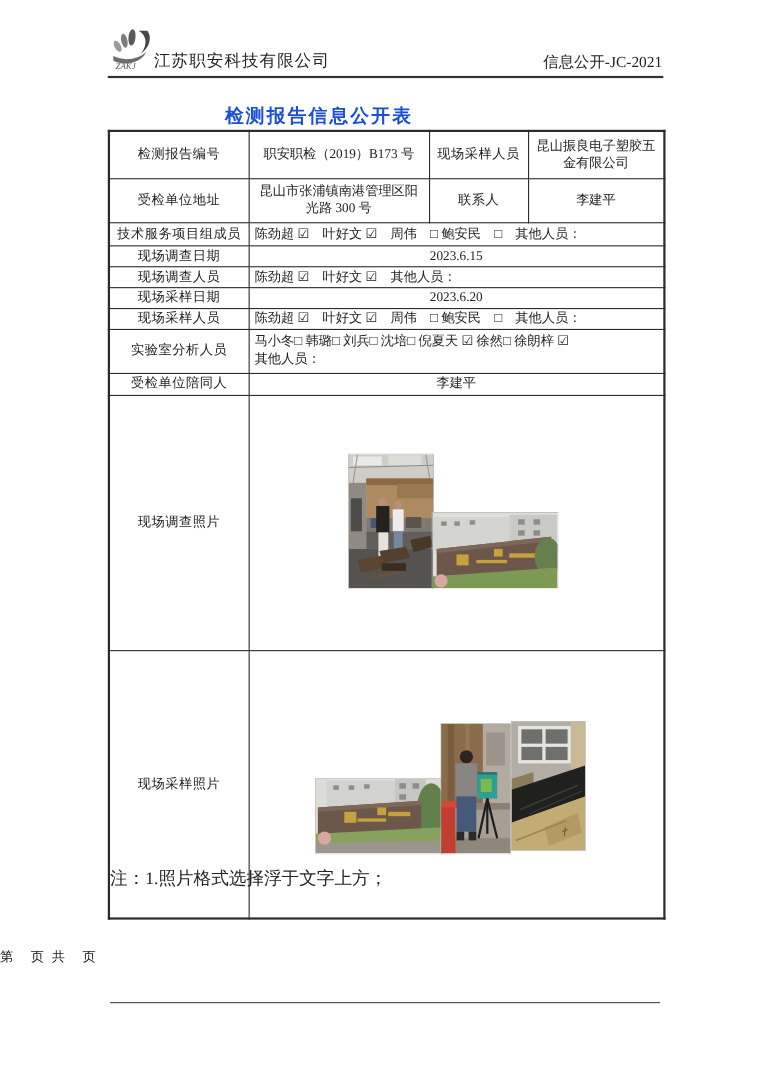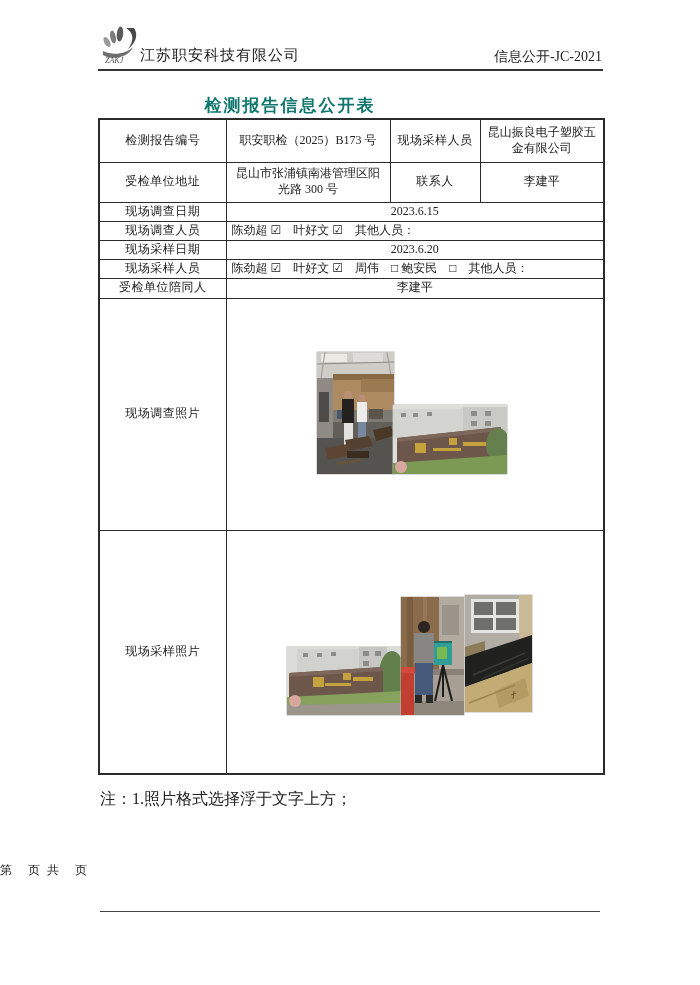--- a/index.html
+++ b/index.html
@@ -7,21 +7,21 @@
     position:relative;width:700px;height:985px;background:#ffffff;overflow:hidden;
     font-family:"Liberation Serif","DejaVu Serif","DejaVu Sans",serif;color:#1a1a1a;
   }
   
   #logo{position:absolute;left:98px;top:26px;width:44px;height:40px;}
   #company-name{position:absolute;left:140px;top:46px;font-size:15px;letter-spacing:1px;color:#222;}
   #doc-code{position:absolute;right:98px;top:48px;font-size:14px;color:#222;}
   #header-rule{position:absolute;left:98px;top:69px;width:505px;height:2px;background:#333;}
   
   #page-title{position:absolute;left:0;top:94px;width:580px;text-align:center;
-    font-size:17px;font-weight:bold;letter-spacing:2px;color:#0f766e;}
+    font-size:17px;font-weight:bold;letter-spacing:2px;color:#1d4ed8;}
   
   #main-table{position:absolute;left:98px;top:118px;width:505px;border-collapse:collapse;
     table-layout:fixed;font-size:12px;color:#222;}
   #main-table td{border:1px solid #2b2b2b;padding:1px 5px;vertical-align:middle;line-height:1.3;}
   #main-table{border:2px solid #2b2b2b;}
   td.lbl{text-align:center;letter-spacing:0.5px;}
   td.val-center{text-align:center;}
   td.val-left{text-align:left;padding-left:7px;}
   td.preline{white-space:pre-line;}
   td.photo-cell{position:relative;padding:0;}
@@ -57,45 +57,54 @@
   <table id="main-table">
     <colgroup>
         <col style="width:127px">
         <col style="width:164px">
         <col style="width:90px">
         <col style="width:124px">
       </colgroup>
     <tbody>
         <tr style="height:43px;">
       <td class="lbl">检测报告编号</td>
-      <td class="val-center">职安职检（2025）B173 号</td>
+      <td class="val-center">职安职检（2019）B173 号</td>
       <td class="lbl">现场采样人员</td>
       <td class="val-center">昆山振良电子塑胶五金有限公司</td>
     </tr>
     <tr style="height:40px;">
       <td class="lbl">受检单位地址</td>
       <td class="val-center">昆山市张浦镇南港管理区阳光路 300 号</td>
       <td class="lbl">联系人</td>
       <td class="val-center">李建平</td>
     </tr>
+    <tr style="height:21px;">
+      <td class="lbl">技术服务项目组成员</td>
+      <td class="val-left" colspan="3">陈劲超 ☑　叶好文 ☑　周伟　□ 鲍安民　□　其他人员：</td>
+    </tr>
     <tr style="height:19px;">
       <td class="lbl">现场调查日期</td>
       <td class="val-center" colspan="3">2023.6.15</td>
     </tr>
     <tr style="height:19px;">
       <td class="lbl">现场调查人员</td>
       <td class="val-left" colspan="3">陈劲超 ☑　叶好文 ☑　其他人员：</td>
     </tr>
     <tr style="height:19px;">
       <td class="lbl">现场采样日期</td>
       <td class="val-center" colspan="3">2023.6.20</td>
     </tr>
     <tr style="height:19px;">
       <td class="lbl">现场采样人员</td>
       <td class="val-left" colspan="3">陈劲超 ☑　叶好文 ☑　周伟　□ 鲍安民　□　其他人员：</td>
+    </tr>
+    <tr style="height:40px;">
+      <td class="lbl">实验室分析人员</td>
+      <td class="val-left preline" colspan="3">马小冬□ 韩璐□ 刘兵□ 沈培□ 倪夏天 ☑ 徐然□ 徐朗梓 ☑
+其他人员：</td>
     </tr>
     <tr style="height:20px;">
       <td class="lbl">受检单位陪同人</td>
       <td class="val-center" colspan="3">李建平</td>
     </tr>
 
     <tr style="height:232px;padding-left:16px;">
       <td class="lbl">现场调查照片</td>
       <td class="photo-cell" colspan="3">
         <div class="photo" style="left:90px;top:53px;width:77px;height:122px;">

